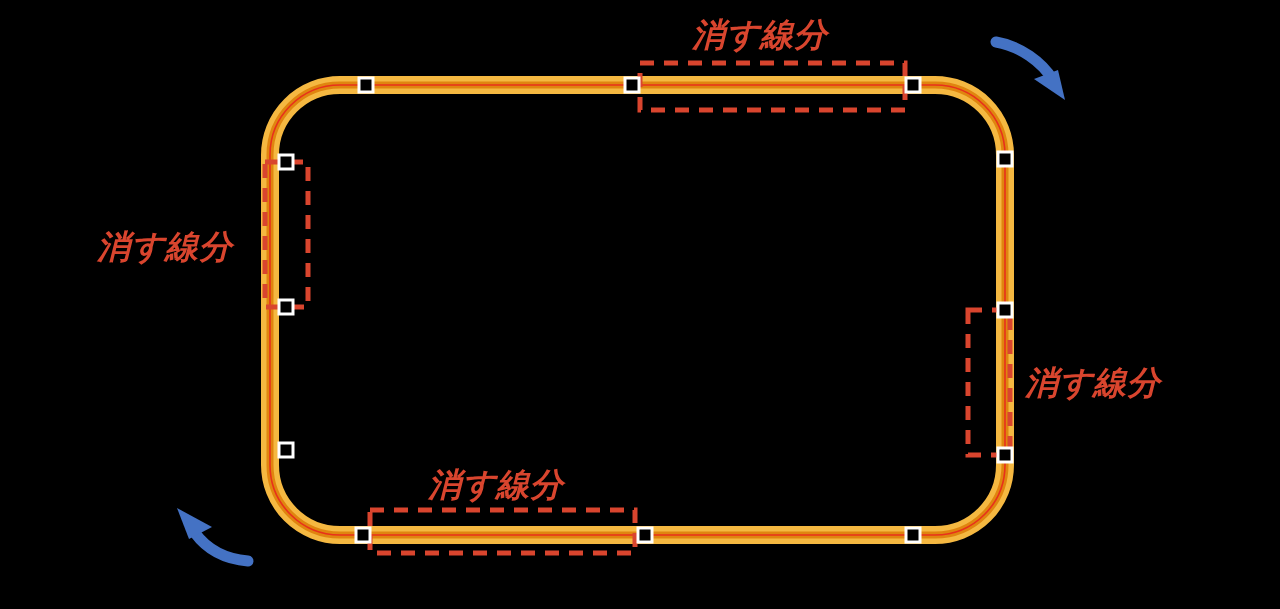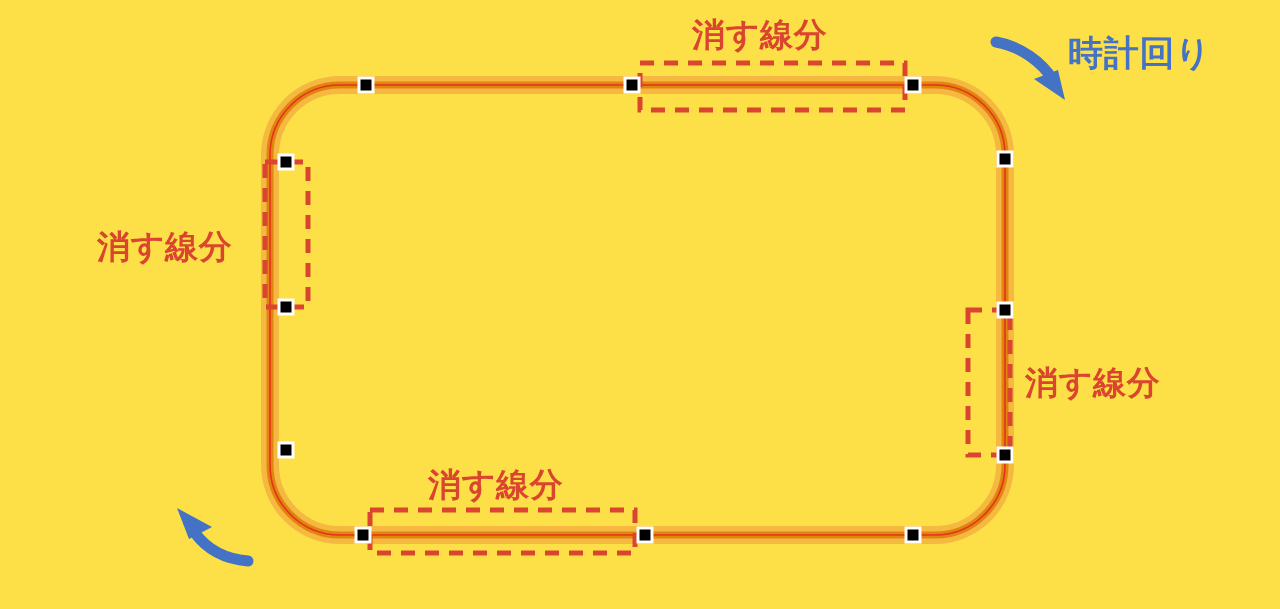--- a/index.html
+++ b/index.html
@@ -8,22 +8,23 @@
     padding: 0;
     background: #ffffff;
   }
   body {
     font-family: "Liberation Sans", "DejaVu Sans", sans-serif;
   }
   #stage {
     position: relative;
     width: 1280px;
     height: 609px;
-    background: #fde047;
+    background: #000000;
     overflow: hidden;
+    font-style: italic;
   }
   #canvas-svg {
     position: absolute;
     left: 0;
     top: 0;
     width: 1280px;
     height: 609px;
     display: block;
   }
   .label {
@@ -111,15 +112,14 @@
   </svg>
 
   <div class="label label-delete" id="label-delete-top">消す線分</div>
 
   <div class="label label-delete" id="label-delete-left">消す線分</div>
 
   <div class="label label-delete" id="label-delete-right">消す線分</div>
 
   <div class="label label-delete" id="label-delete-bottom">消す線分</div>
 
-  <div class="label label-direction" id="label-direction-clockwise">時計回り</div>
 
 </div>
 
 </body></html>

